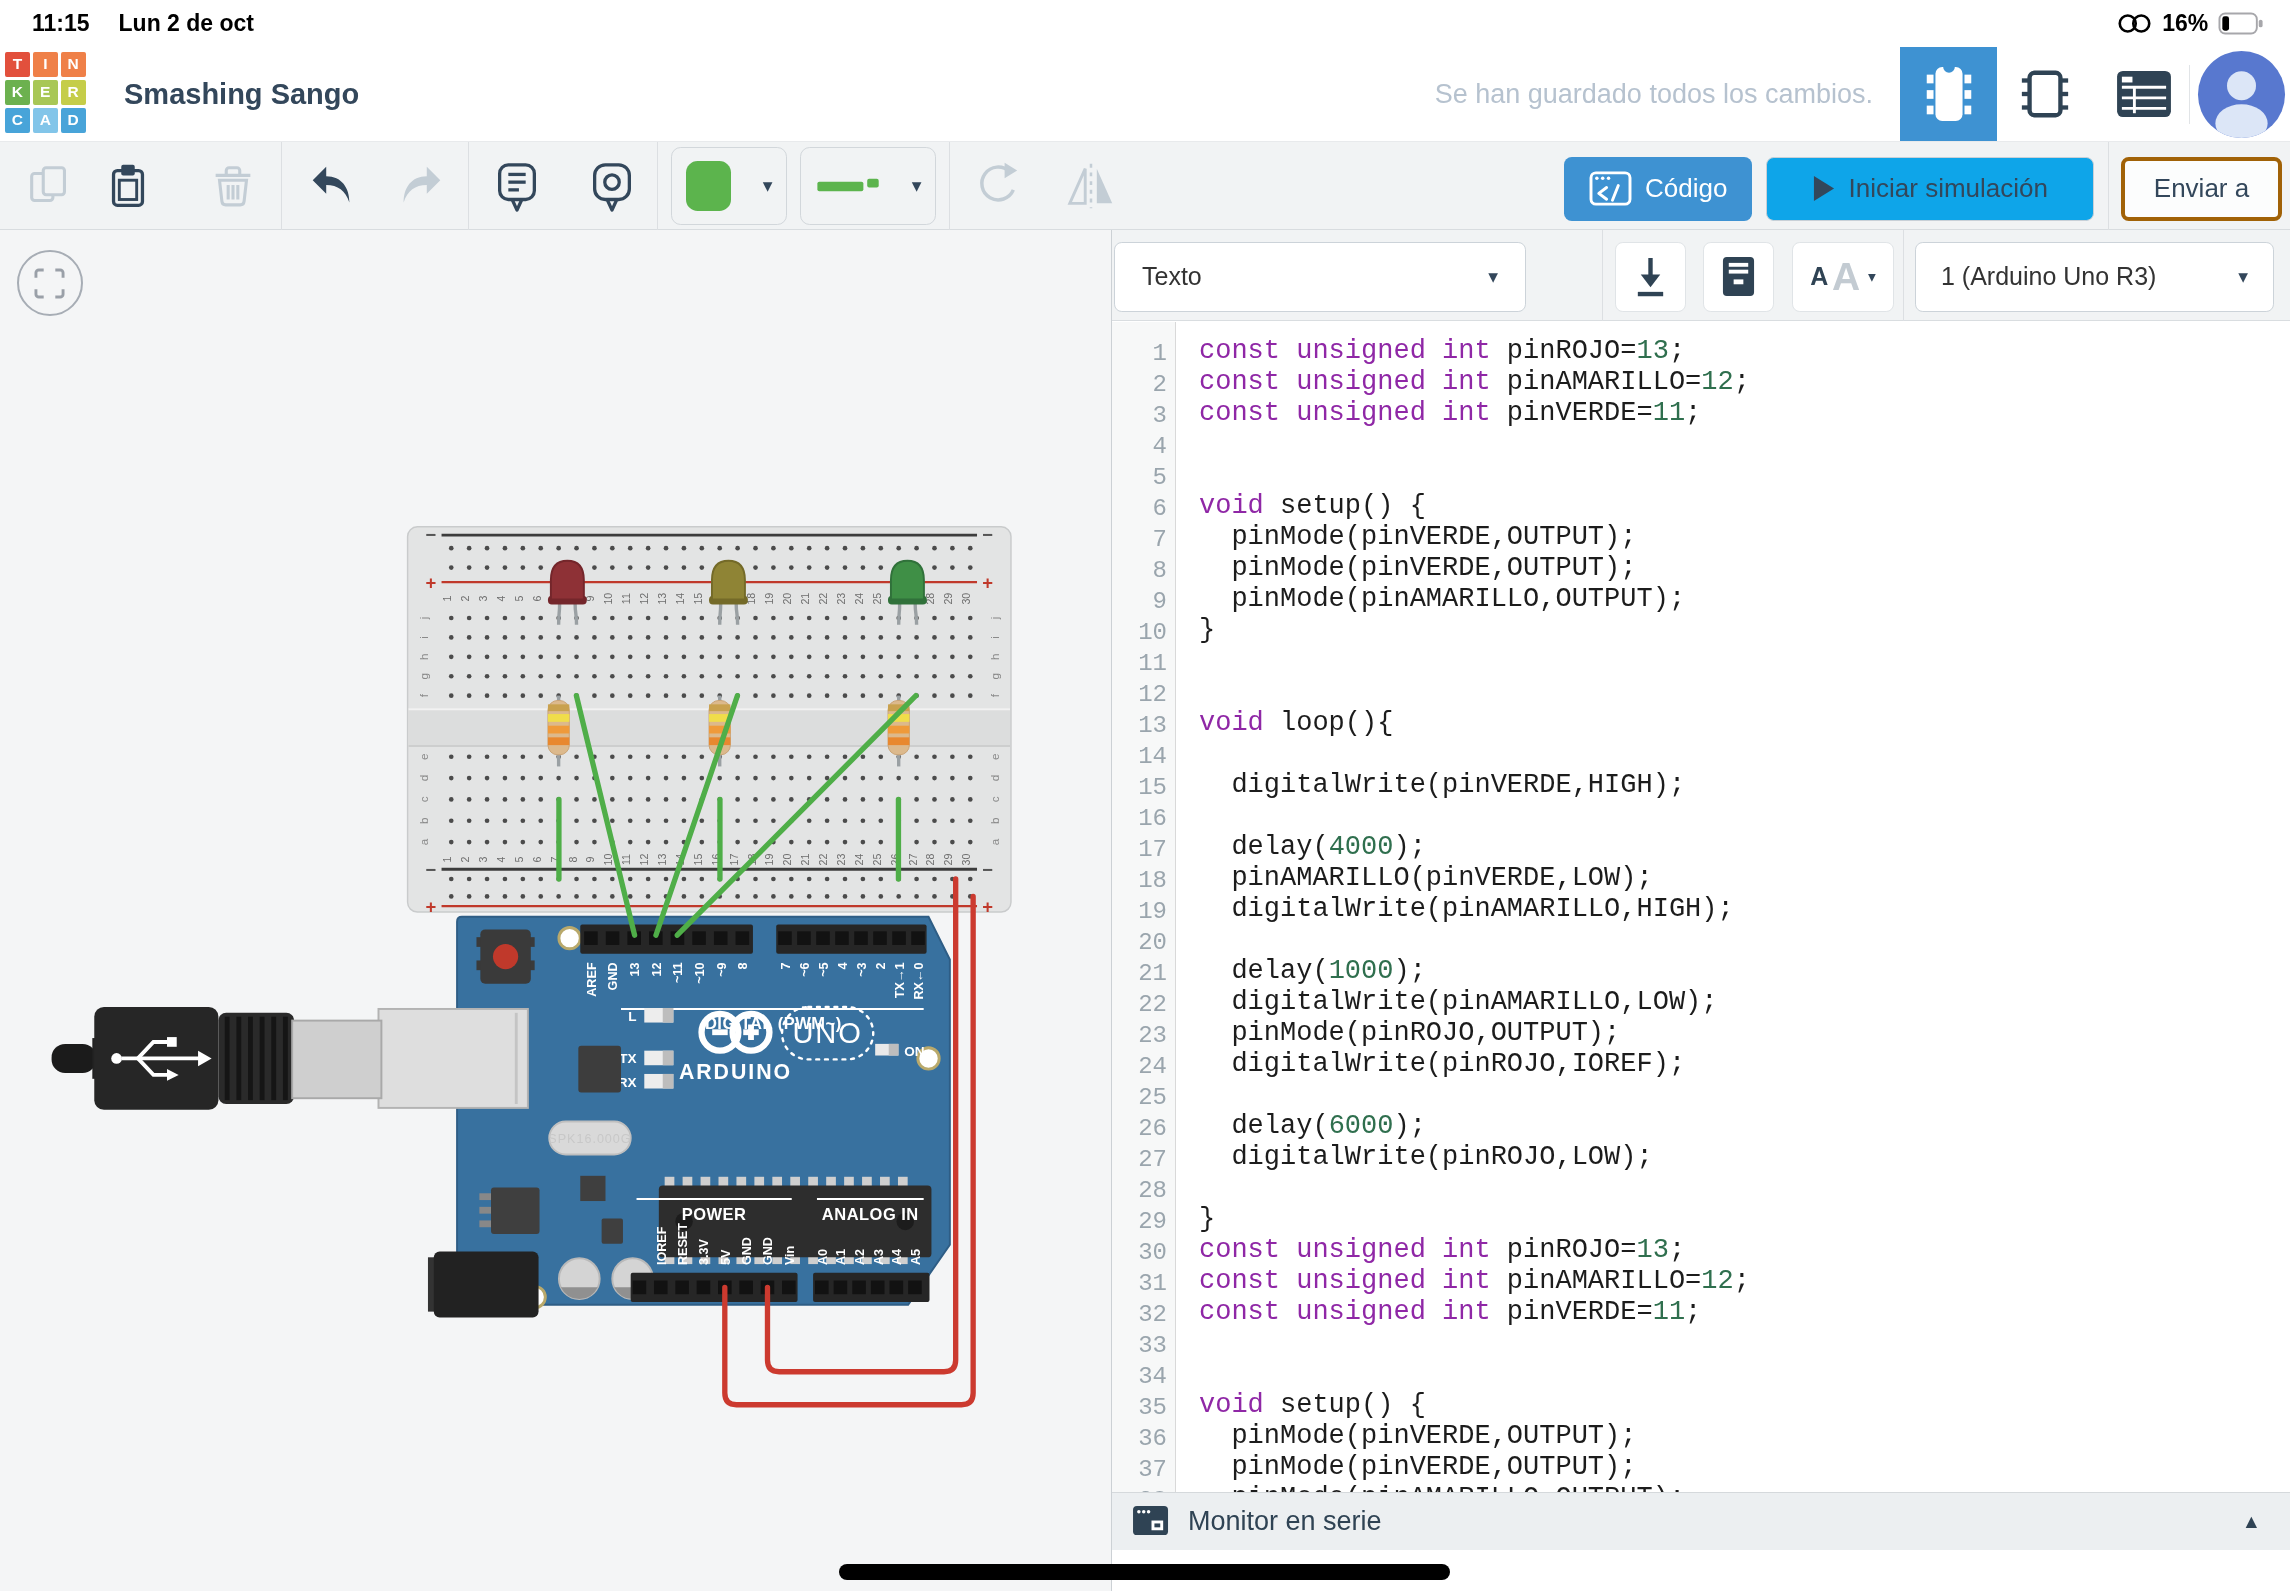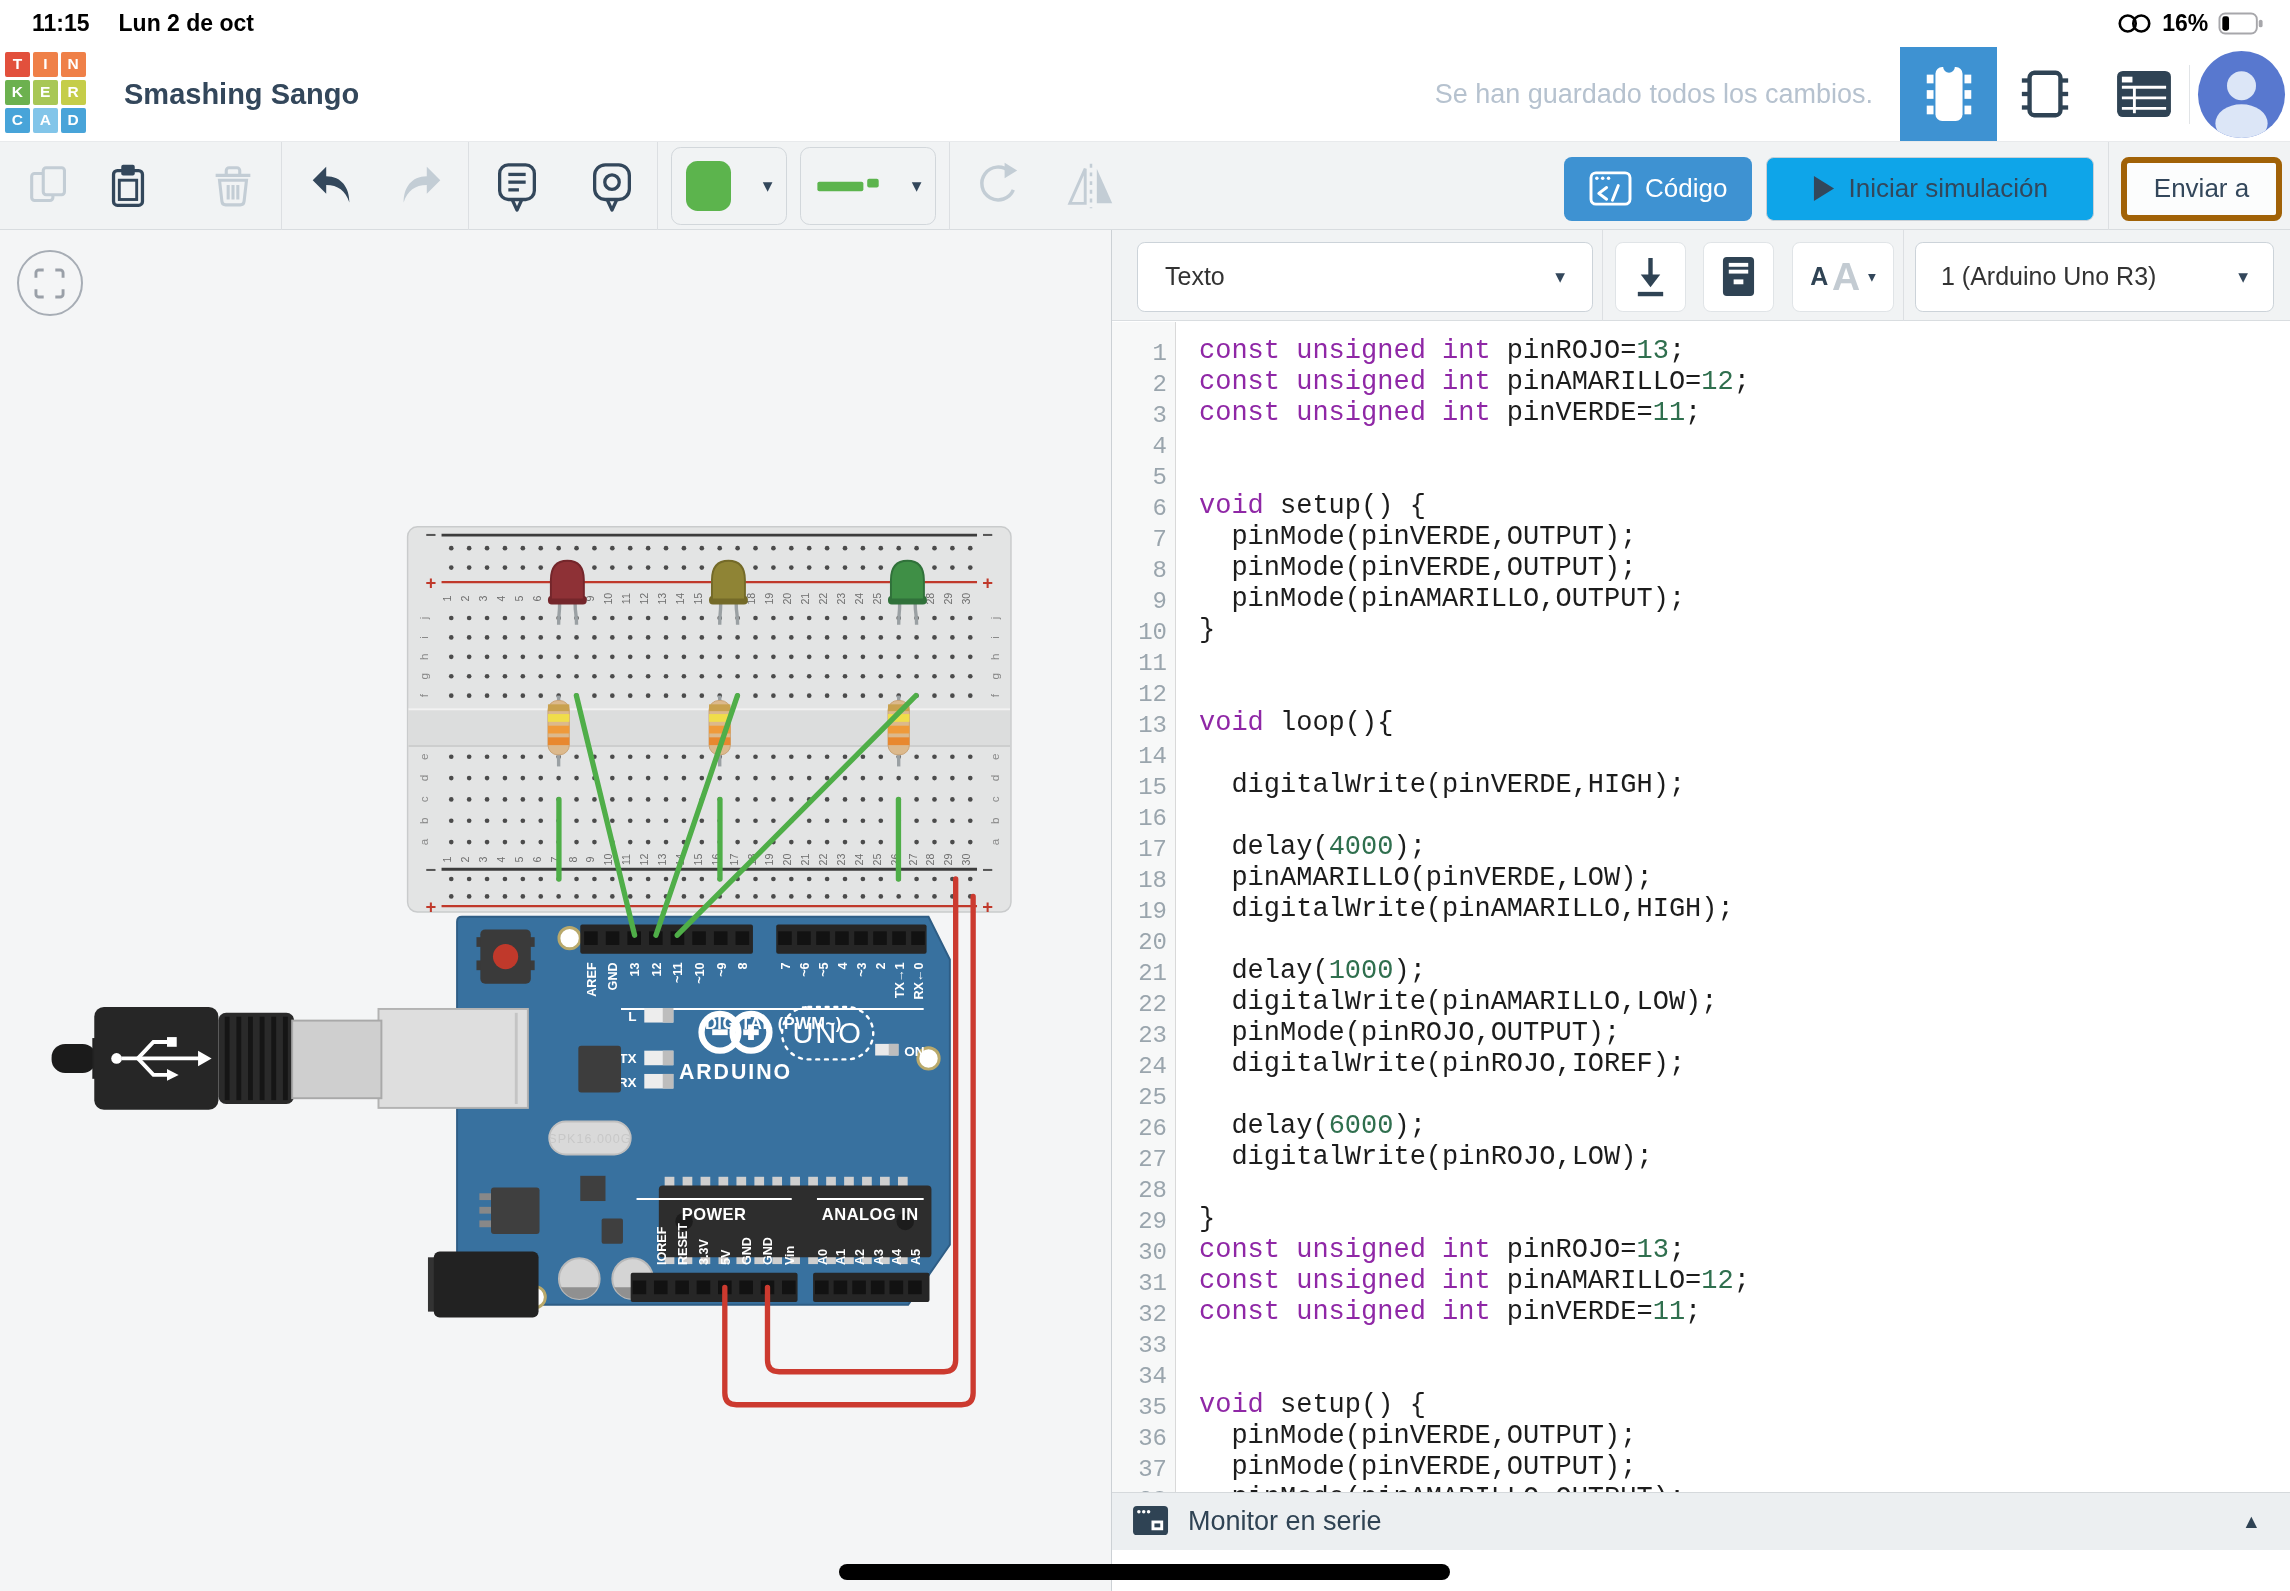--- a/index.html
+++ b/index.html
@@ -37,36 +37,36 @@
   .tb-sep{position:absolute;top:0;height:89px;width:1px;background:#dcdfe2;}
   .grpbox{position:absolute;top:4.9px;height:78px;border:1.5px solid #d2d7db;border-radius:9.7px;
           display:flex;align-items:center;box-sizing:border-box;}
   .colorchip{width:45px;height:50px;border-radius:11.6px;background:#5cb44d;margin-left:13.6px;}
   .caret{font-size:19.4px;color:#33475b;}
   .grpbox .caret{margin-left:auto;margin-right:13.6px;}
   .btn{position:absolute;top:14.6px;height:64px;border-radius:7.8px;display:flex;align-items:center;
        justify-content:center;gap:13.6px;font-size:26px;box-sizing:border-box;cursor:pointer;}
   .btn-codigo{left:1564px;width:188px;background:#3e92d2;color:#fff;}
   .btn-sim{left:1766px;width:328px;background:#0ea5e9;border:1px solid #c8d0d7;color:#33475b;}
-  .btn-env{left:2121px;width:161px;background:#fcfdfd;border:6px solid #a16207;color:#33475b;}
+  .btn-env{left:2121px;width:161px;background:#fcfdfd;border:4px solid #a16207;color:#33475b;}
 
   
   .canvas{position:absolute;left:0;top:230px;width:1111px;height:1361px;background:#f4f5f6;overflow:hidden;}
   .circuit{position:absolute;left:0;top:0;width:1113px;height:1361px;}
   .zoomfit{position:absolute;left:16.5px;top:20.4px;width:62px;height:62px;border:2.9px solid #a7adb5;
            border-radius:50%;background:transparent;display:flex;align-items:center;justify-content:center;z-index:2;}
 
   
   .codepanel{position:absolute;left:1111px;top:230px;width:1179px;height:1361px;background:#fff;
              border-left:1.9px solid #ccd1d5;box-sizing:border-box;}
   .cp-head{position:absolute;left:0;top:0;width:100%;height:91px;background:#f1f3f4;
            border-bottom:1px solid #d9dde0;box-sizing:border-box;}
   .dd{position:absolute;top:11.6px;height:70px;background:#fff;border:1px solid #ccd3d9;border-radius:7.8px;
       display:flex;align-items:center;justify-content:space-between;font-size:25px;color:#333;box-sizing:border-box;}
-  .dd-texto{left:25px;width:456px;padding:0 27px;}
+  .dd-texto{left:2px;width:412px;padding:0 27px;}
   .dd-board{left:803px;width:359px;padding:0 25px;}
   .sqbtn{position:absolute;top:11.6px;width:71px;height:70px;background:#fff;border:1px solid #e0e4e7;
          border-radius:7.8px;display:flex;align-items:center;justify-content:center;box-sizing:border-box;}
   .sq-aa{width:102px;gap:3.9px;}
   .a1{font-size:25px;font-weight:700;color:#2f4354;}
   .a2{font-size:39px;font-weight:700;color:#c3cbd2;margin-right:3.9px;}
   .sq-aa .caret{font-size:15.5px;}
   .cp-sep{position:absolute;top:0;height:91px;width:1px;background:#dcdfe2;}
 
   .editor{position:absolute;left:0;top:92px;width:100%;height:1170px;overflow:hidden;background:#fff;}

